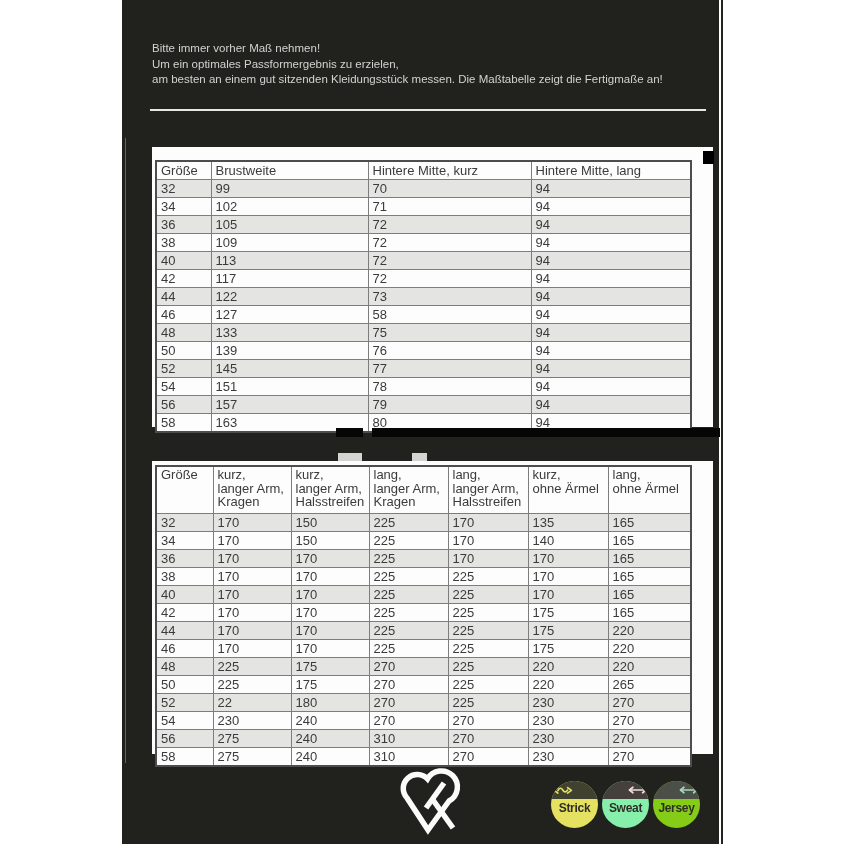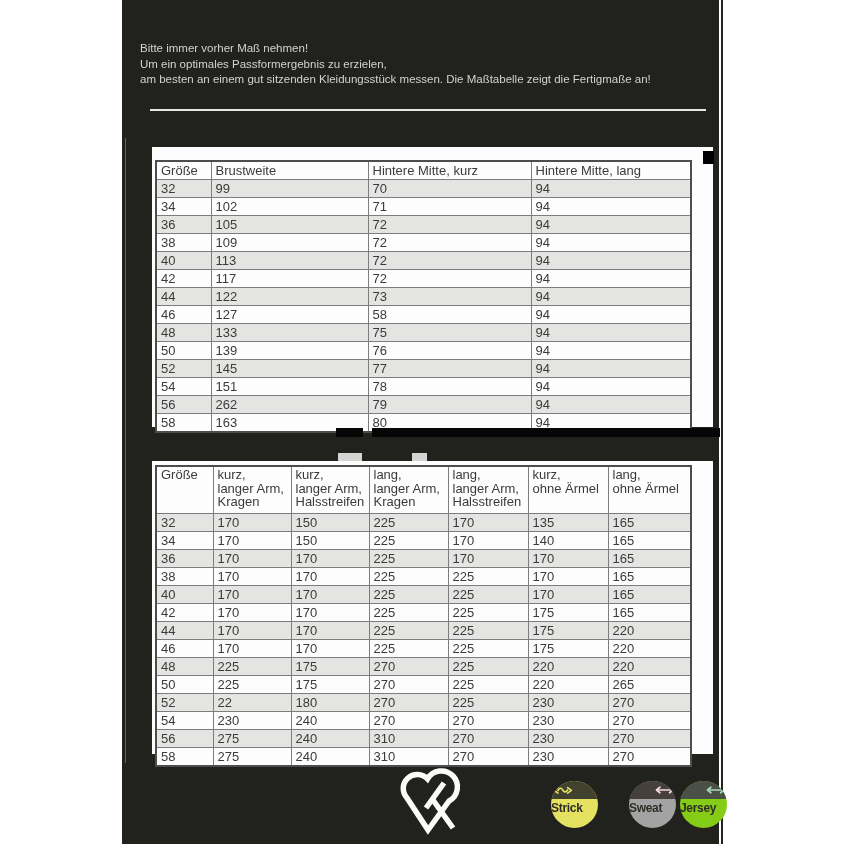--- a/index.html
+++ b/index.html
@@ -14,21 +14,21 @@
   }
   .edge-line-left{
     position:absolute;left:125px;top:138px;width:1px;height:625px;
     background:#9a9a96;opacity:.55;
   }
   .edge-line-right{
     position:absolute;left:721px;top:0;width:2px;height:844px;
     background:#24241f;
   }
   .intro{
-    position:absolute;left:140px;top:41px;width:565px;
+    position:absolute;left:152px;top:41px;width:565px;
     color:#d2d2d0;font-size:11.5px;line-height:15.5px;
   }
   .separator{
     position:absolute;left:150px;top:109px;width:556px;height:2px;
     background:#e6e6e4;
   }
   .title-row{position:absolute;left:150px;top:111px;width:556px;height:30px;margin-top:40px;}
   .page-title{
     position:absolute;left:0;right:0;text-align:center;
     color:#f0f0ee;font-size:24px;letter-spacing:.5px;
@@ -71,21 +71,21 @@
   .badges{position:absolute;left:551px;top:781px;display:flex;gap:4px;}
   .badge{
     width:47px;height:47px;border-radius:50%;
     position:relative;overflow:hidden;flex:0 0 auto;
   }
   .badge .band{
     position:absolute;top:0;left:0;right:0;height:18px;
     display:flex;align-items:center;justify-content:center;
   }
   .badge .label{
-    position:absolute;top:20px;width:100%;text-align:left;
+    position:absolute;top:20px;width:100%;text-align:center;
     font-size:12px;font-weight:bold;color:#2e2e27;letter-spacing:-0.3px;
   }
   .badge svg{display:block;}
   .hidden{display:none;}
 </style>
 </head>
 <body>
 
 <div class="dark-panel"></div>
 <div class="edge-line-left"></div>
@@ -188,21 +188,21 @@
           <td>94</td>
         </tr>
         <tr>
           <td>54</td>
           <td>151</td>
           <td>78</td>
           <td>94</td>
         </tr>
         <tr>
           <td>56</td>
-          <td>262</td>
+          <td>157</td>
           <td>79</td>
           <td>94</td>
         </tr>
         <tr>
           <td>58</td>
           <td>163</td>
           <td>80</td>
           <td>94</td>
         </tr>
       </tbody>
@@ -389,21 +389,21 @@
       <svg class="arr-straight hidden" width="34" height="14" viewBox="0 0 34 14">
         <g fill="none" stroke-width="2.4" stroke-linecap="round" stroke-linejoin="round">
           <path d="M6 7 L28 7"></path>
           <path d="M10 3 L5 7 L10 11"></path>
           <path d="M24 3 L29 7 L24 11"></path>
         </g>
       </svg>
     </div>
     <div class="label">Strick</div>
   </div>
-  <div class="badge" style="background: #a3a3a3; margin-left: 27px;">
+  <div class="badge" style="background: #86efac;">
     <div class="band" style="background: rgb(70, 64, 61);">
       <svg class="arr-wavy hidden" width="34" height="14" viewBox="0 0 34 14">
         <g fill="none" stroke-width="2.4" stroke-linecap="round" stroke-linejoin="round">
           <path d="M10 8 q3.5 -6.5 7 -1 q3.5 5.5 7 0"></path>
           <path d="M10 3.5 L4.5 7.5 L10 11.5"></path>
           <path d="M24 3.5 L29.5 7.5 L24 11.5"></path>
         </g>
       </svg>
       <svg class="arr-straight" width="34" height="14" viewBox="0 0 34 14">
         <g fill="none" stroke-width="2.4" stroke-linecap="round" stroke-linejoin="round" stroke="#f4d9e0">

